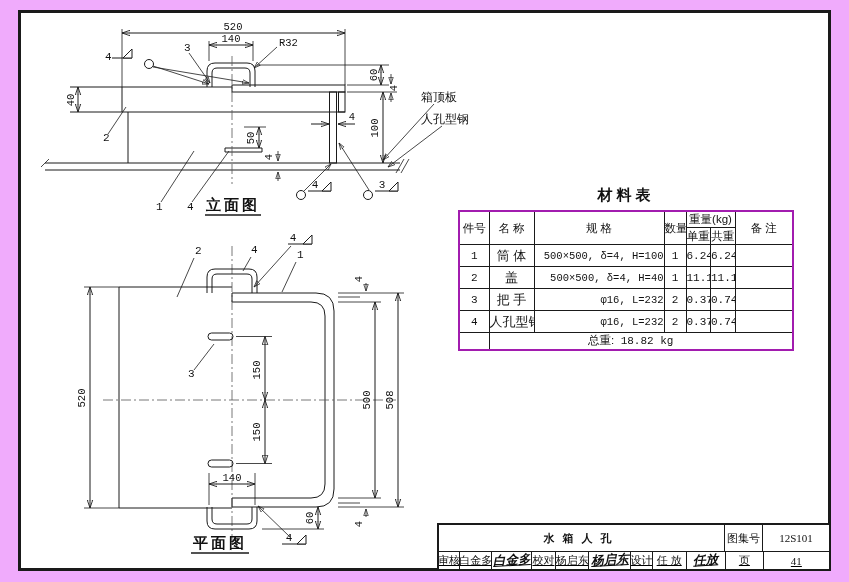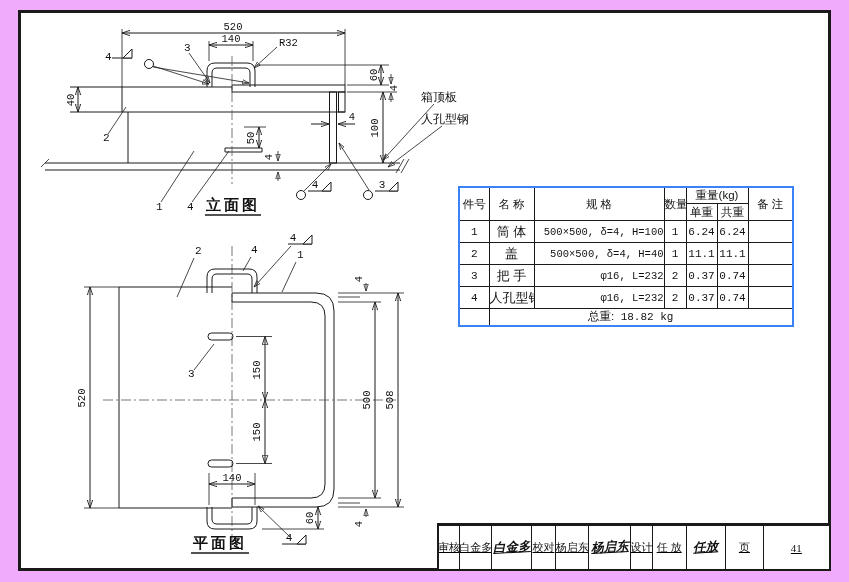--- a/index.html
+++ b/index.html
@@ -13,21 +13,21 @@
   .cl { stroke:#555; stroke-width:0.8; stroke-dasharray:10 3 2 3; }
   .dt { font:10.5px "Liberation Mono", monospace; fill:#111; stroke:none; }
   .pn { font:11px "Liberation Mono", monospace; fill:#111; stroke:none; }
   .cnt { font:12px "Liberation Sans", sans-serif; fill:#111; stroke:none; }
   .vtitle { font:bold 15px "Liberation Sans", sans-serif; letter-spacing:3px; fill:#111; stroke:none; }
   .flag { fill:#fff; stroke:#1a1a1a; }
 
   
   .mat { position:absolute; left:458px; top:186px; width:336px; }
   .mat-title { text-align:center; font-weight:bold; font-size:15px; letter-spacing:4px; margin-bottom:5px; color:#111; }
-  .mat table { border-collapse:collapse; width:336px; table-layout:fixed; border:2px solid #3b82f6; }
+  .mat table { border-collapse:collapse; width:336px; table-layout:fixed; border:2px solid #a21caf; }
   .mat td { border:1px solid #1a1a1a; font-size:13px; text-align:center; color:#111;
             overflow:hidden; white-space:nowrap; }
   .mat .num { font-family:"Liberation Mono", monospace; font-size:11px; }
   .mat .spec { text-align:right; padding-left:8px; font-family:"Liberation Mono", monospace; font-size:10.5px; }
   .mat .hrow td { font-size:11.5px; }
   .mat .total-cell { padding-right:20px; font-size:11.5px; }
 
   
   .tb { position:absolute; left:437px; top:523px; width:394px; height:48px;
         border:2.5px solid #1a1a1a; display:flex; flex-direction:column; background:#fff; }
@@ -320,29 +320,30 @@
     <g>
       <text class="pn" x="188" y="377">3</text>
       <line class="thin" x1="194" y1="370" x2="214" y2="344"></line>
     </g>
 
     <text class="vtitle" x="220" y="548" text-anchor="middle">平面图</text>
     <line x1="191" y1="553" x2="249" y2="553" style="stroke-width:1.5"></line>
   </svg>
 
   <div class="mat">
+    <div class="mat-title">材料表</div>
     <table>
       <tbody>
           <tr class="hrow" style="height:16px">
         <td style="width:30px" rowspan="2">件号</td>
         <td style="width:45px" rowspan="2">名 称</td>
         <td style="width:130px" rowspan="2">规  格</td>
         <td style="width:22px" rowspan="2">数量</td>
         <td colspan="2">重量(kg)</td>
-        <td style="width:45px" rowspan="2">备 注</td>
+        <td style="width:58px" rowspan="2">备 注</td>
       </tr>
       <tr class="hrow" style="height:17px">
         <td style="width:37px">单重</td>
         <td style="width:37px">共重</td>
       </tr>
       <tr style="height:22px">
         <td class="num">1</td>
         <td>筒 体</td>
         <td class="spec">500×500, δ=4, H=100</td>
         <td class="num">1</td>
@@ -382,20 +383,25 @@
         <td colspan="6" class="total-cell">
           <span>总重:</span>&nbsp;
           <span class="num">18.82 kg</span>
         </td>
       </tr>
     </tbody>
       </table>
   </div>
 
   <div class="tb">
+    <div class="tb-row1">
+      <div class="cell tb-main first">水箱人孔</div>
+      <div class="cell tb-atlas-label">图集号</div>
+      <div class="cell tb-atlas-no">12S101</div>
+    </div>
     <div class="tb-row2">
       <div class="cell first" style="width:20px">审核</div>
       <div class="cell" style="width:33px">白金多</div>
       <div class="cell" style="width:40px">
           <span class="sig">白金多</span>
         </div>
       <div class="cell" style="width:24px">校对</div>
       <div class="cell" style="width:34px">杨启东</div>
       <div class="cell" style="width:42px">
           <span class="sig">杨启东</span>

